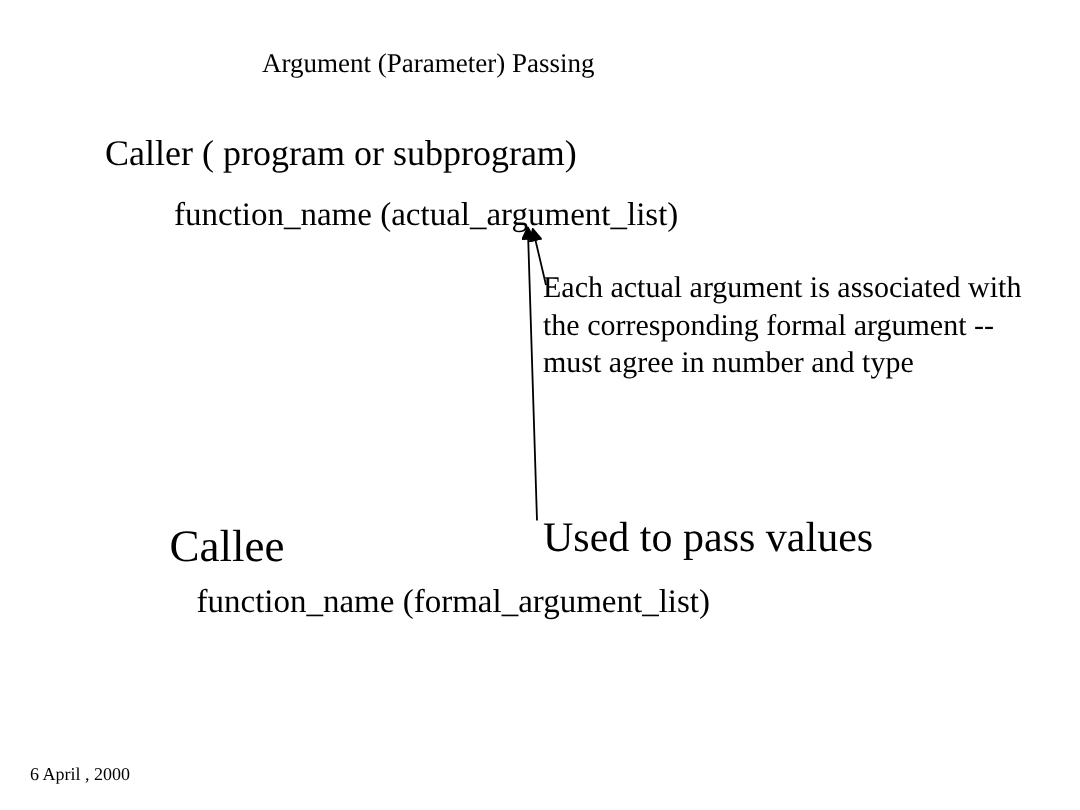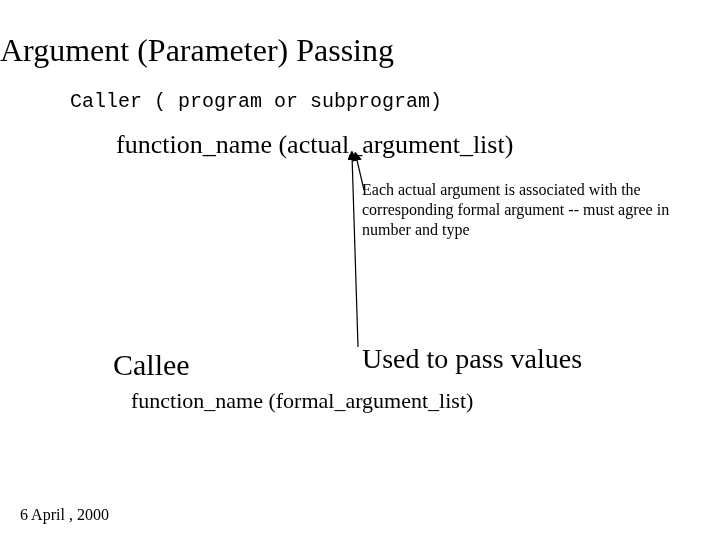--- a/index.html
+++ b/index.html
@@ -10,43 +10,42 @@
     font-family: "Times New Roman", Times, serif;
     color: #000000;
     position: relative;
     overflow: hidden;
   }
   .title {
     position: absolute;
     top: 32px;
     left: 0;
     width: 571px;
-    text-align: left;
-    font-size: 32px;
+    text-align: center;
+    font-size: 18px;
   }
   .caller-line {
     position: absolute;
     top: 90px;
     left: 70px;
-    font-size: 20px;
-    font-family: Liberation Mono, monospace;
+    font-size: 24px;
   }
   .caller-syntax {
     position: absolute;
     top: 130px;
     left: 116px;
-    font-size: 26px;
+    font-size: 22px;
     text-align: center;
   }
   .explanation {
     position: absolute;
     top: 180px;
     left: 362px;
     width: 340px;
-    font-size: 16px;
+    font-size: 20px;
     line-height: 1.25;
   }
   .used-to {
     position: absolute;
     top: 343px;
     left: 362px;
     font-size: 28px;
   }
   .callee-label {
     position: absolute;
@@ -58,21 +57,21 @@
     position: absolute;
     top: 388px;
     left: 131px;
     font-size: 22px;
     text-align: right;
   }
   .footer {
     position: absolute;
     bottom: 16px;
     left: 20px;
-    font-size: 16px;
+    font-size: 12px;
   }
   .arrow {
     position: absolute;
     pointer-events: none;
   }
 </style>
 </head>
 <body>
 
 <div class="title">Argument (Parameter) Passing</div>

